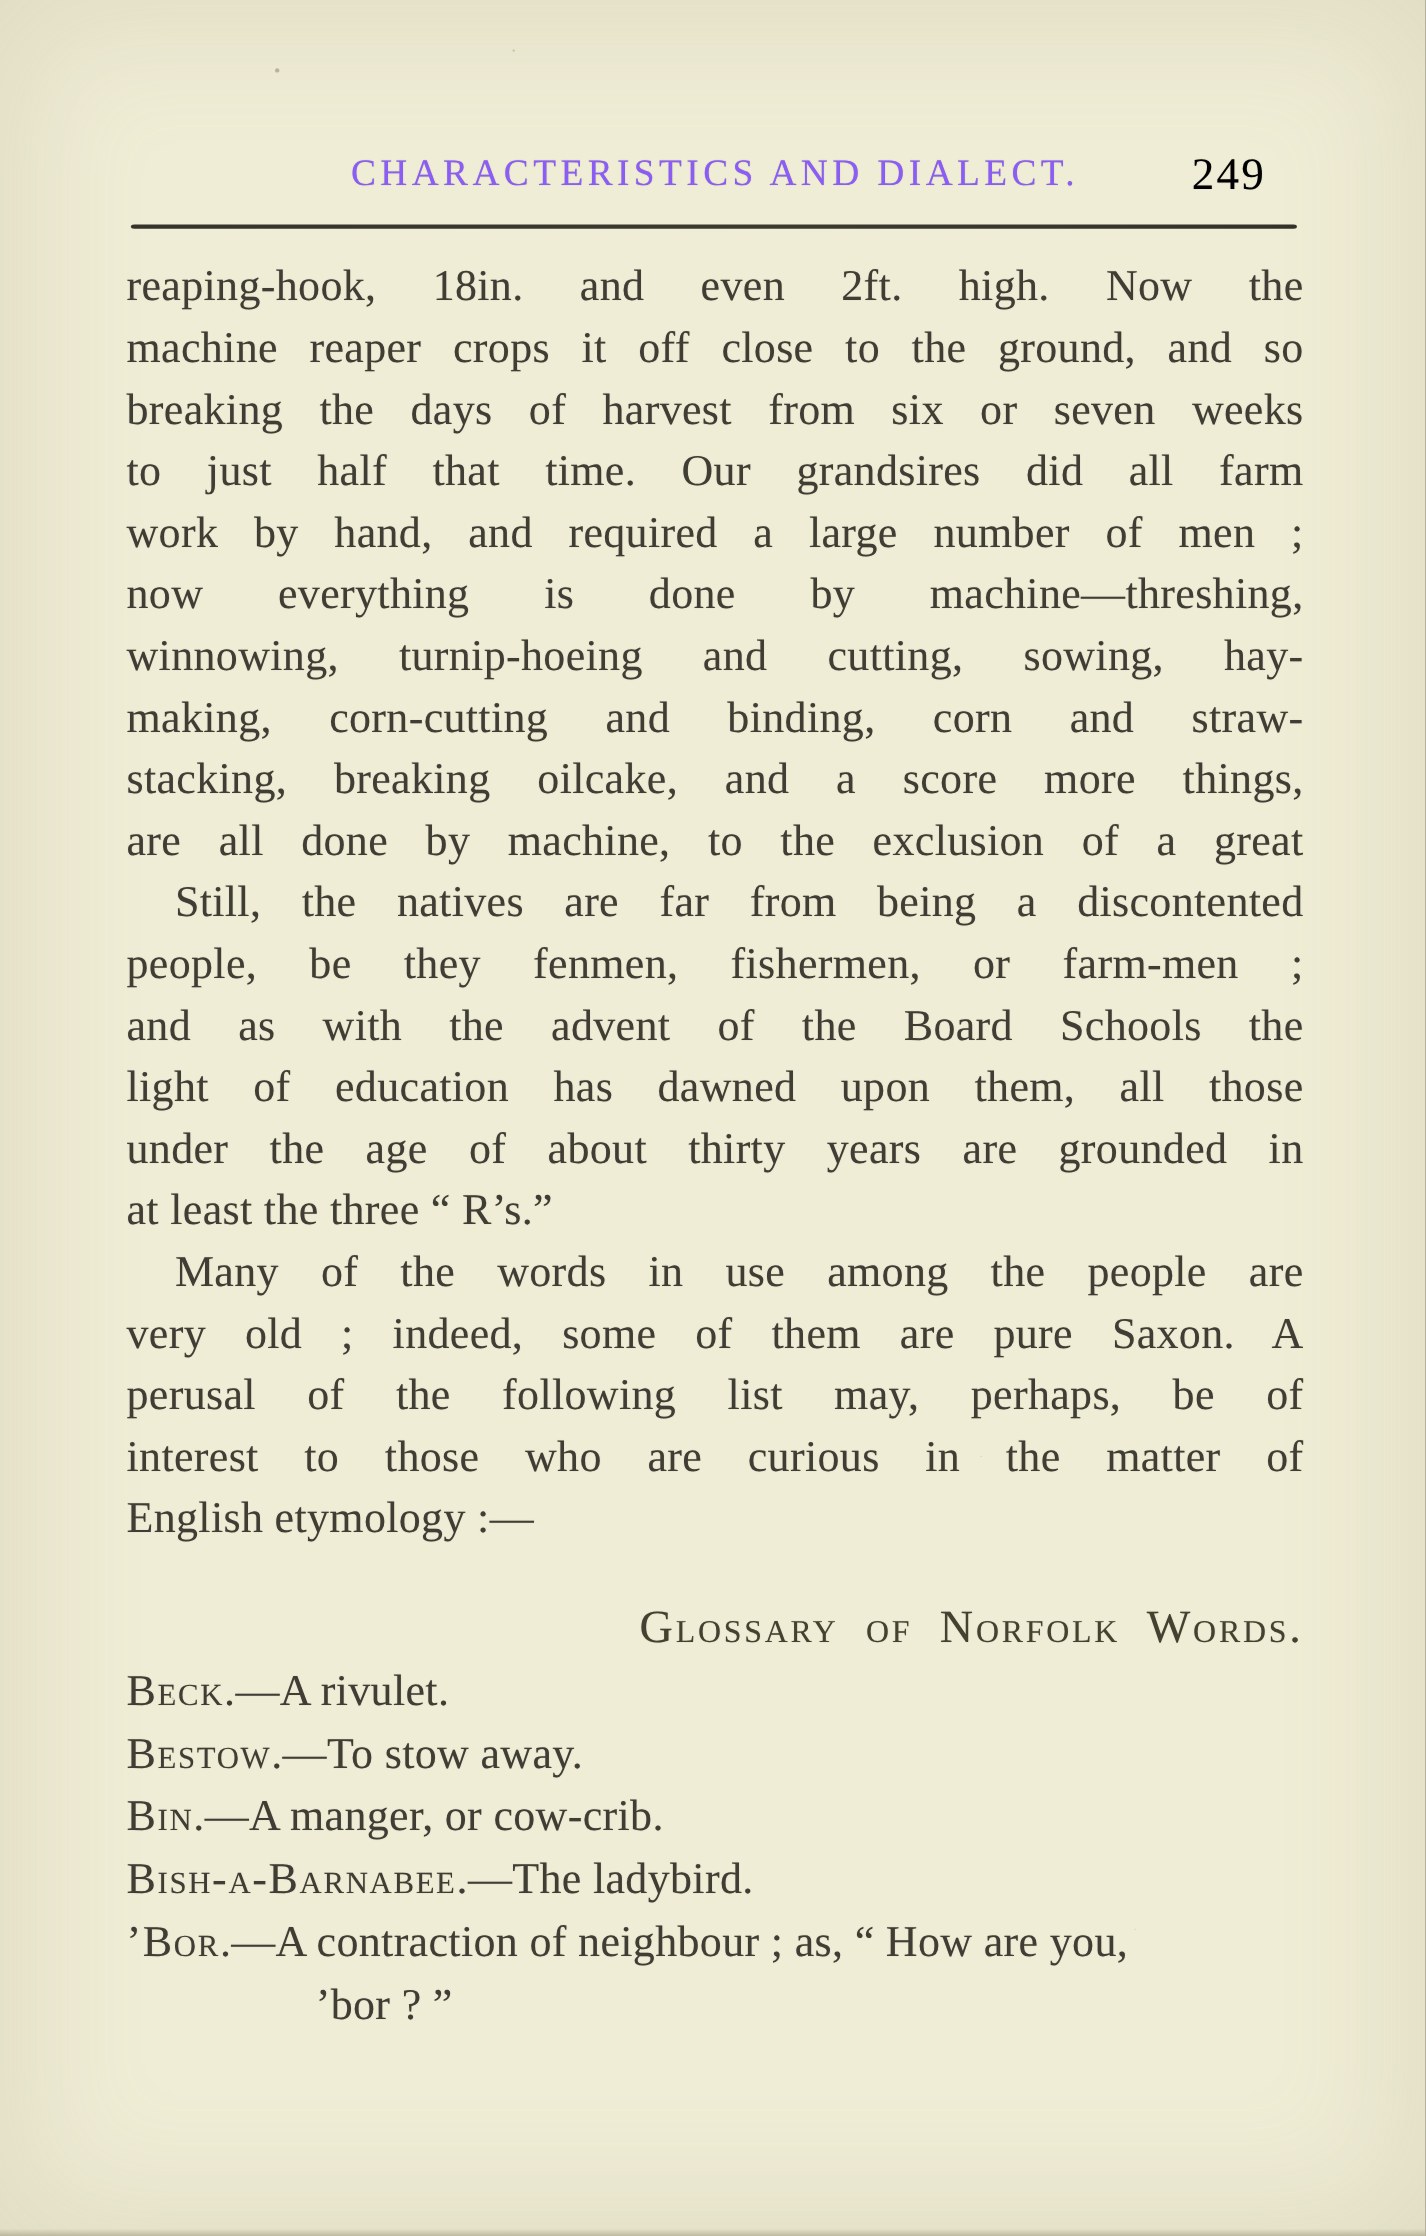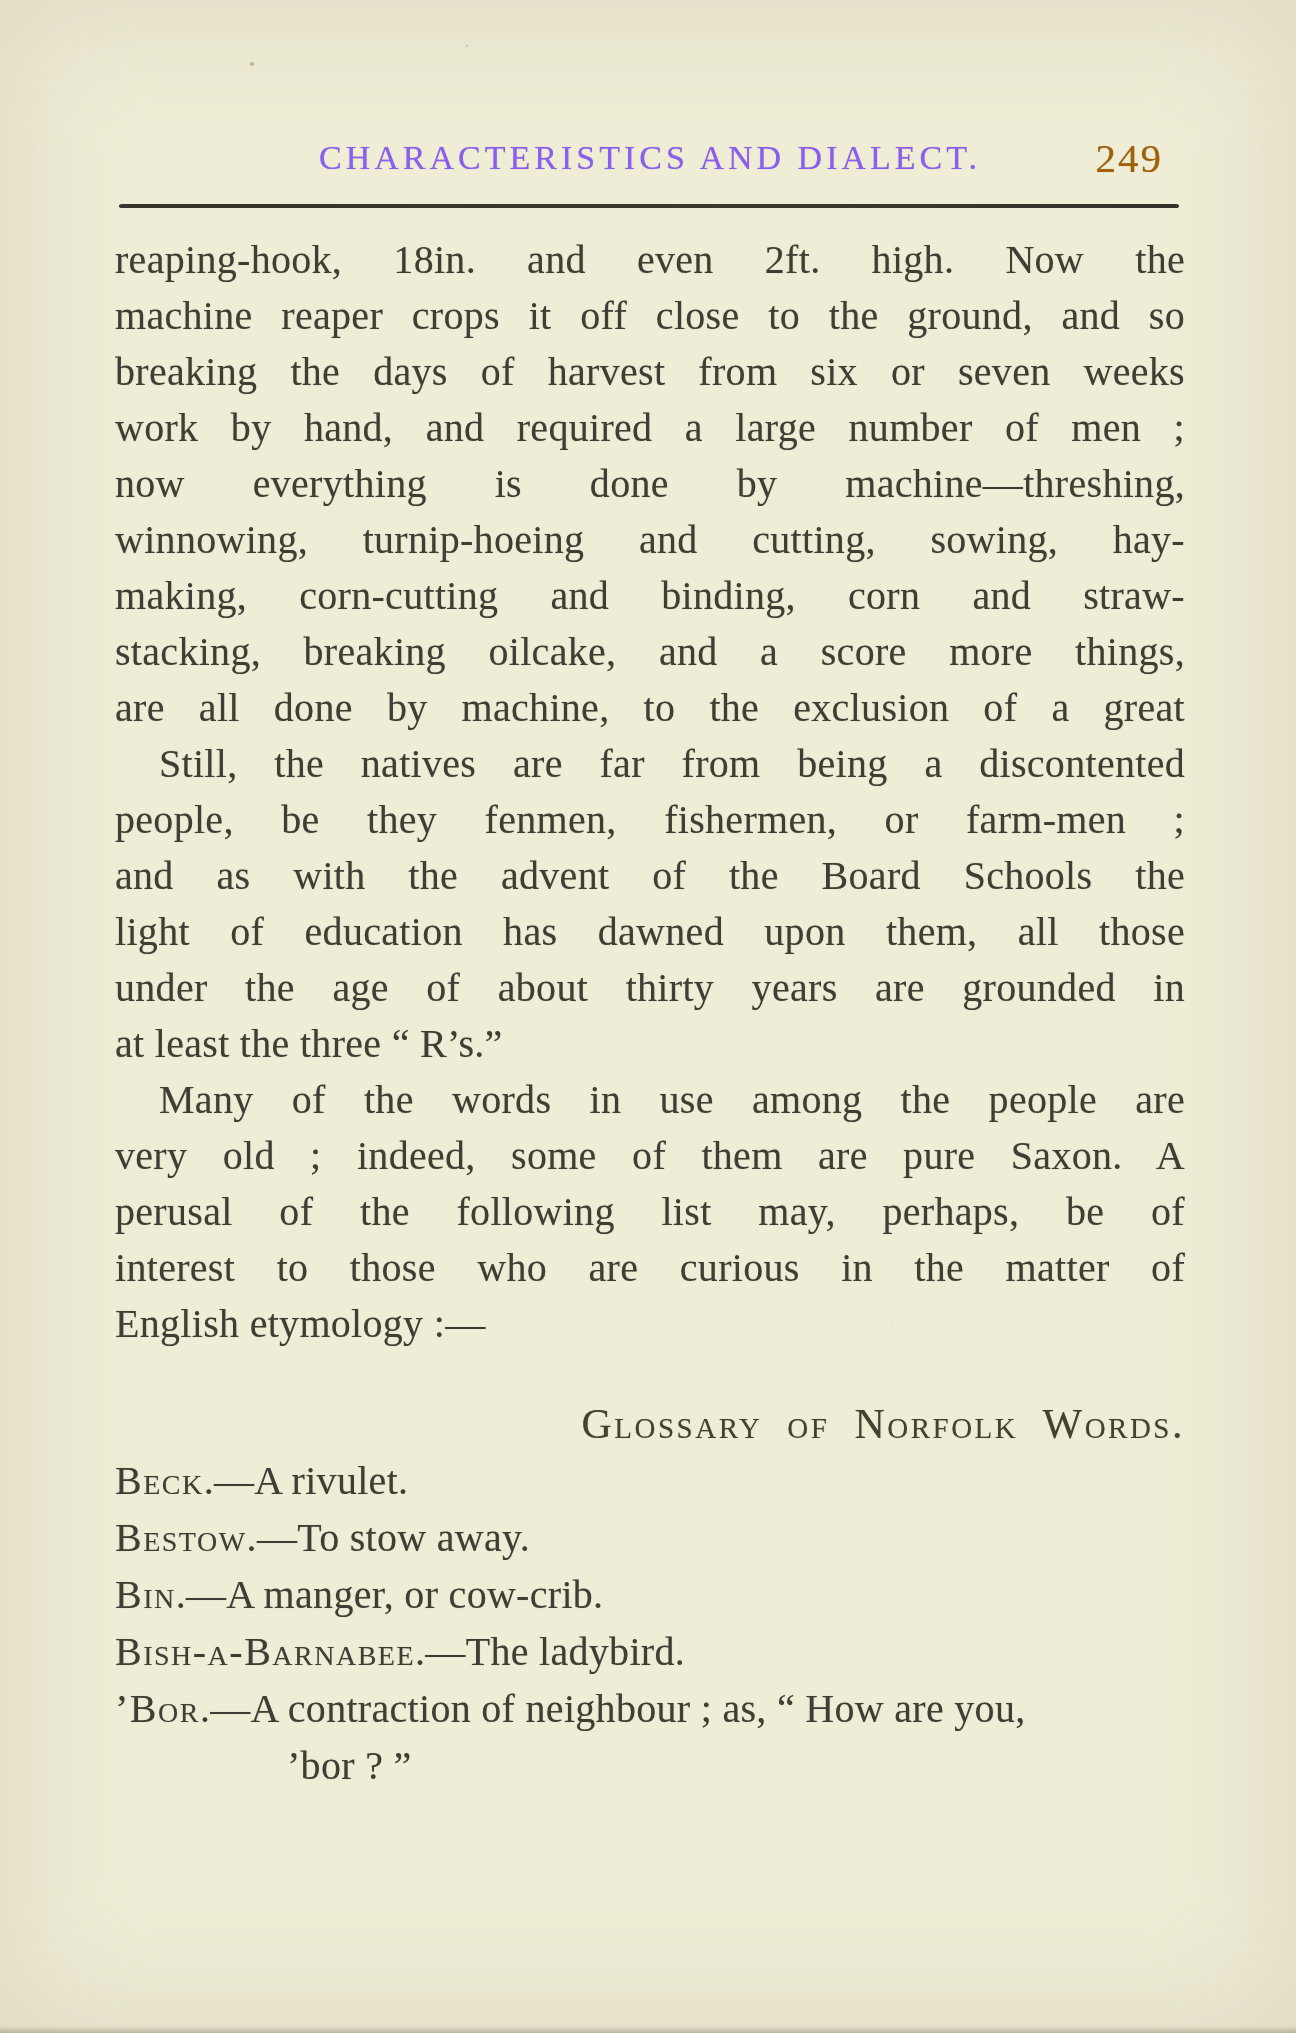--- a/index.html
+++ b/index.html
@@ -32,22 +32,22 @@
     position:absolute;top:136px;left:115px;width:1070px;height:44px;
     text-align:center;
   }
   .running-title{
     font-size:34px;line-height:44px;letter-spacing:4px;
     color:#8b5cf6;
     text-shadow:0 0 1px rgba(70,68,55,0.4);
     white-space:nowrap;
   }
   .page-number{
-    position:absolute;right:22px;top:0;
-    font-size:41px;line-height:44px;letter-spacing:2px;color:#a16207;
+    position:absolute;right:34px;top:0;
+    font-size:41px;line-height:44px;letter-spacing:2px;color:#000000;
     text-shadow:0 0 1px rgba(70,68,55,0.4);
   }
   .rule{
     position:absolute;top:204px;left:119px;width:1060px;height:4px;
     background:linear-gradient(to right,#35332a 0%,#3c3a2f 55%,#33312a 100%);
     border-radius:3px/2px;
   }
   .body-text{
     position:absolute;top:232px;left:115px;width:1070px;
     font-size:40px;line-height:56px;
@@ -87,20 +87,21 @@
     <span class="page-number">249</span>
   </div>
 
   <div class="rule"></div>
 
   <div class="body-text" id="body-text">
 
     <div class="line just">reaping-hook, 18in. and even 2ft. high.  Now the</div>
       <div class="line just">machine reaper crops it off close to the ground, and so</div>
       <div class="line just">breaking the days of harvest from six or seven weeks</div>
+      <div class="line just">to just half that time.  Our grandsires did all farm</div>
       <div class="line just">work by hand, and required a large number of men ;</div>
       <div class="line just">now everything is done by machine—threshing,</div>
       <div class="line just">winnowing, turnip-hoeing and cutting, sowing, hay-</div>
       <div class="line just">making, corn-cutting and binding, corn and straw-</div>
       <div class="line just">stacking, breaking oilcake, and a score more things,</div>
       <div class="line just">are all done by machine, to the exclusion of a great</div>
       <div class="line just indent">Still, the natives are far from being a discontented</div>
       <div class="line just">people, be they fenmen, fishermen, or farm-men ;</div>
       <div class="line just">and as with the advent of the Board Schools the</div>
       <div class="line just">light of education has dawned upon them, all those</div>

